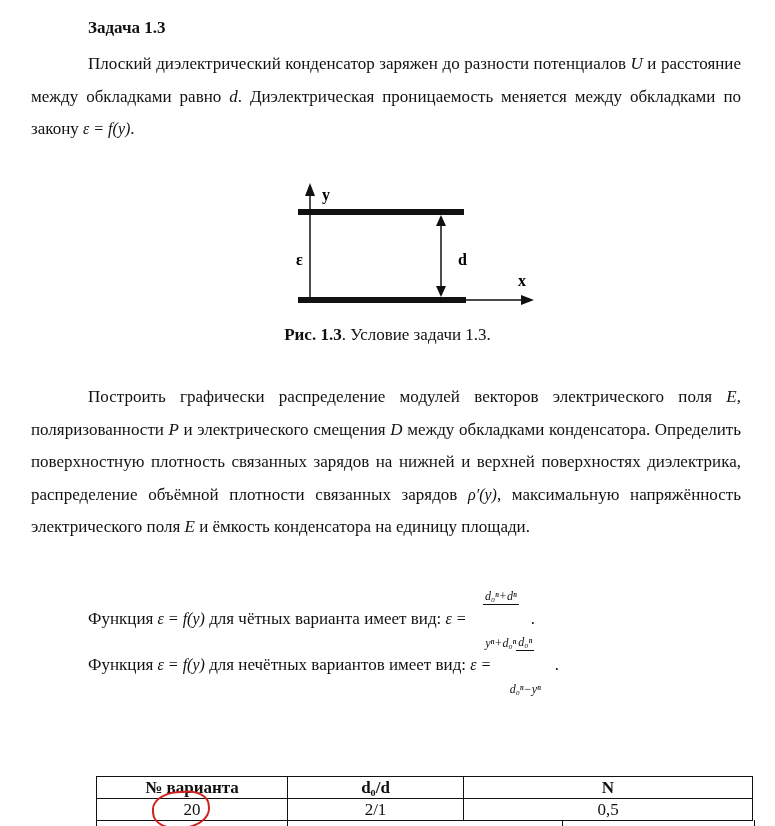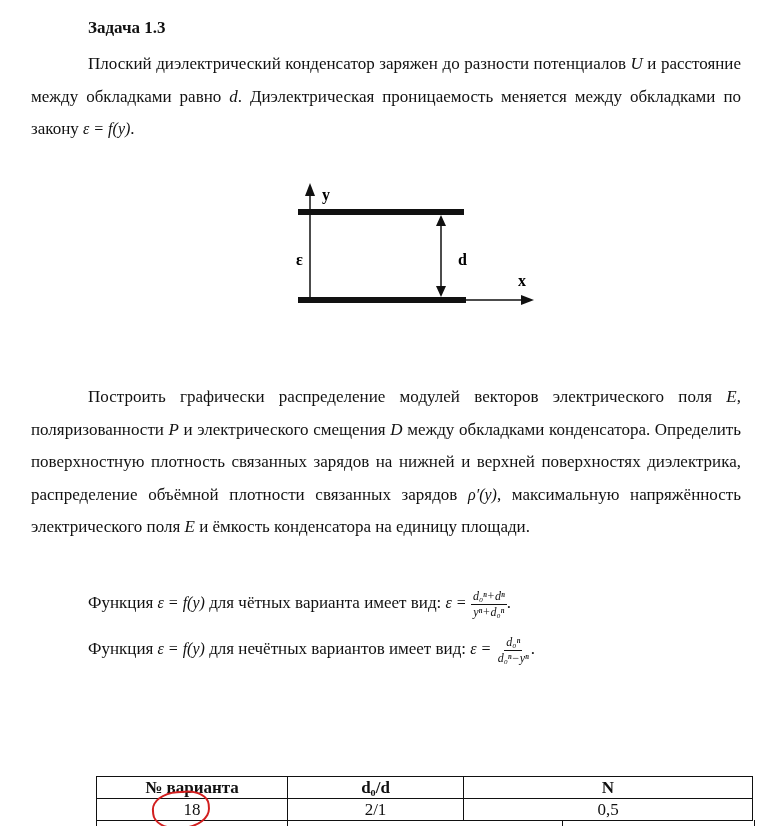--- a/index.html
+++ b/index.html
@@ -13,21 +13,21 @@
   .math { font-family: Liberation Serif, serif; font-style: italic; font-size: 16px; }
   .p1 { top: 48px; }
   .p2 { top: 381px; }
   .fig { position: absolute; left: 270px; top: 170px; width: 290px; height: 160px; }
   .caption { position: absolute; left: 0; width: 775px; top: 325px; text-align: center; font-size: 17px; }
   .caption b { font-weight: bold; }
   .fn { position: absolute; left: 88px; font-size: 17px; white-space: nowrap; }
   .fn1 { top: 590px; }
   .fn2 { top: 636px; }
   .fn3 { top: 679px; }
-  .frac { display: inline-flex; flex-direction: column; align-items: center; vertical-align: middle; font-size: 12px; margin: 0 0; }
+  .frac { display: inline-flex; flex-direction: column; align-items: center; vertical-align: middle; font-size: 12px; margin: 0 12px; gap: 31px; }
   .frac .num { border-bottom: 1px solid #111; padding: 0 2px 1px 2px; line-height: 13px; }
   .frac .den { padding: 1px 2px 0 2px; line-height: 13px; }
   .tcap { position: absolute; left: 88px; top: 741px; font-size: 17px; white-space: nowrap; }
   table.params { position: absolute; left: 96px; top: 776px; width: 657px; border-collapse: collapse; font-size: 17px; }
   table.params th, table.params td { border: 1.5px solid #111; text-align: center; height: 21px; padding: 0; line-height: 20px; }
   table.params th { font-weight: bold; font-family: Liberation Serif, serif; }
   table.params td.c1 { width: 190px; position: relative; }
   table.params td.c2 { width: 175px; }
   .circle { position: absolute; left: 55px; top: -8px; width: 54px; height: 34px; border: 2px solid #d21f1f; border-radius: 45% 40% 50% 45%; transform: rotate(-4deg); pointer-events: none; }
   .cut-row { position: absolute; left: 96px; top: 820px; width: 657px; height: 6px; border-left: 1.5px solid #111; border-right: 1.5px solid #111; }
@@ -61,20 +61,23 @@
       <line x1="171" y1="55" x2="171" y2="118" stroke="#111" stroke-width="1.5"></line>
       <polygon points="171,45 166,56 176,56" fill="#111"></polygon>
       <polygon points="171,127 166,116 176,116" fill="#111"></polygon>
       <text x="52" y="30" font-family="Liberation Serif, serif" font-weight="bold" font-size="16">y</text>
       <text x="248" y="116" font-family="Liberation Serif, serif" font-weight="bold" font-size="16">x</text>
       <text x="26" y="95" font-family="Liberation Serif, serif" font-weight="bold" font-size="16">ε</text>
       <text x="188" y="95" font-family="Liberation Serif, serif" font-weight="bold" font-size="16">d</text>
     </svg>
   </div>
 
+  <div class="caption">
+    <b>Рис. 1.3</b><span>. Условие задачи 1.3.</span>
+  </div>
 
   <div class="para p2">
     <span class="indent"></span><span>Построить графически распределение модулей векторов электрического поля </span><span class="it">E</span><span>, поляризованности </span><span class="it">P</span><span> и электрического смещения </span><span class="it">D</span><span> между обкладками конденсатора. Определить поверхностную плотность связанных зарядов на нижней и верхней поверхностях диэлектрика, распределение объёмной плотности связанных зарядов </span><span class="math">ρ′(y)</span><span>, максимальную напряжённость электрического поля </span><span class="it">E</span><span> и ёмкость конденсатора на единицу площади.</span>
   </div>
 
   <div class="fn fn1">
     <span>Функция </span><span class="math">ε = f(y)</span><span> для чётных варианта имеет вид: </span><span class="math">ε =</span>
     <span class="frac math">
         <span class="num">d₀ⁿ+dⁿ</span>
         <span class="den">yⁿ+d₀ⁿ</span>
@@ -92,21 +95,21 @@
 
 
   <table class="params">
     <tbody>
         <tr>
       <th>№ варианта</th>
       <th>d₀/d</th>
       <th>N</th>
     </tr>
     <tr>
-      <td class="c1"><span>18</span><span class="circle"></span></td>
+      <td class="c1"><span>20</span><span class="circle"></span></td>
       <td class="c2">2/1</td>
       <td>0,5</td>
     </tr>
   </tbody>
     </table>
   <div class="cut-row">
       <span class="v1"></span>
       <span class="v2"></span>
     </div>
 

